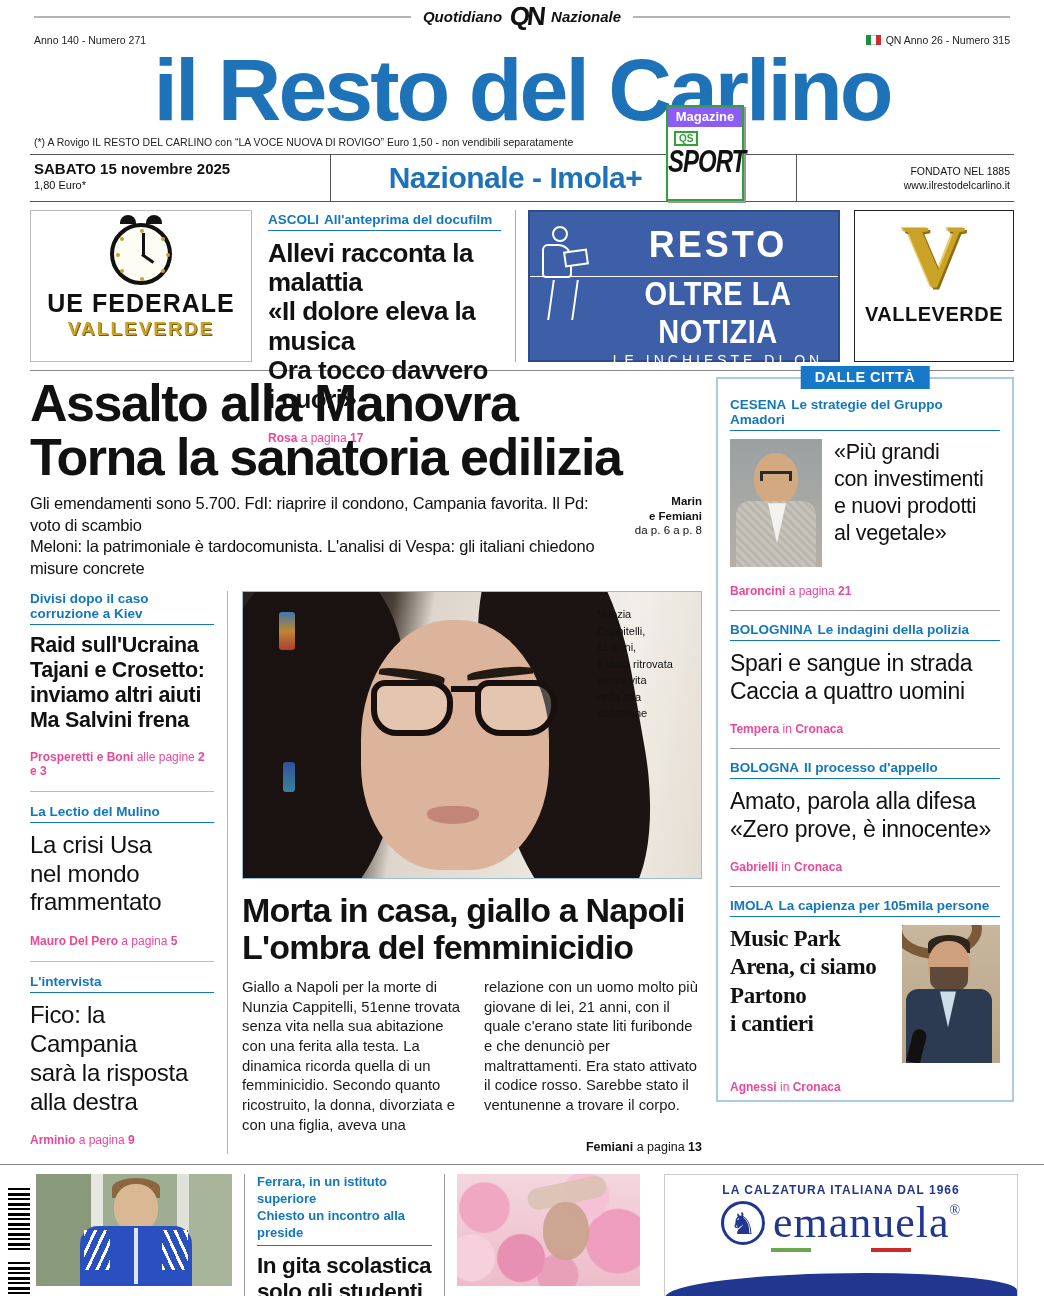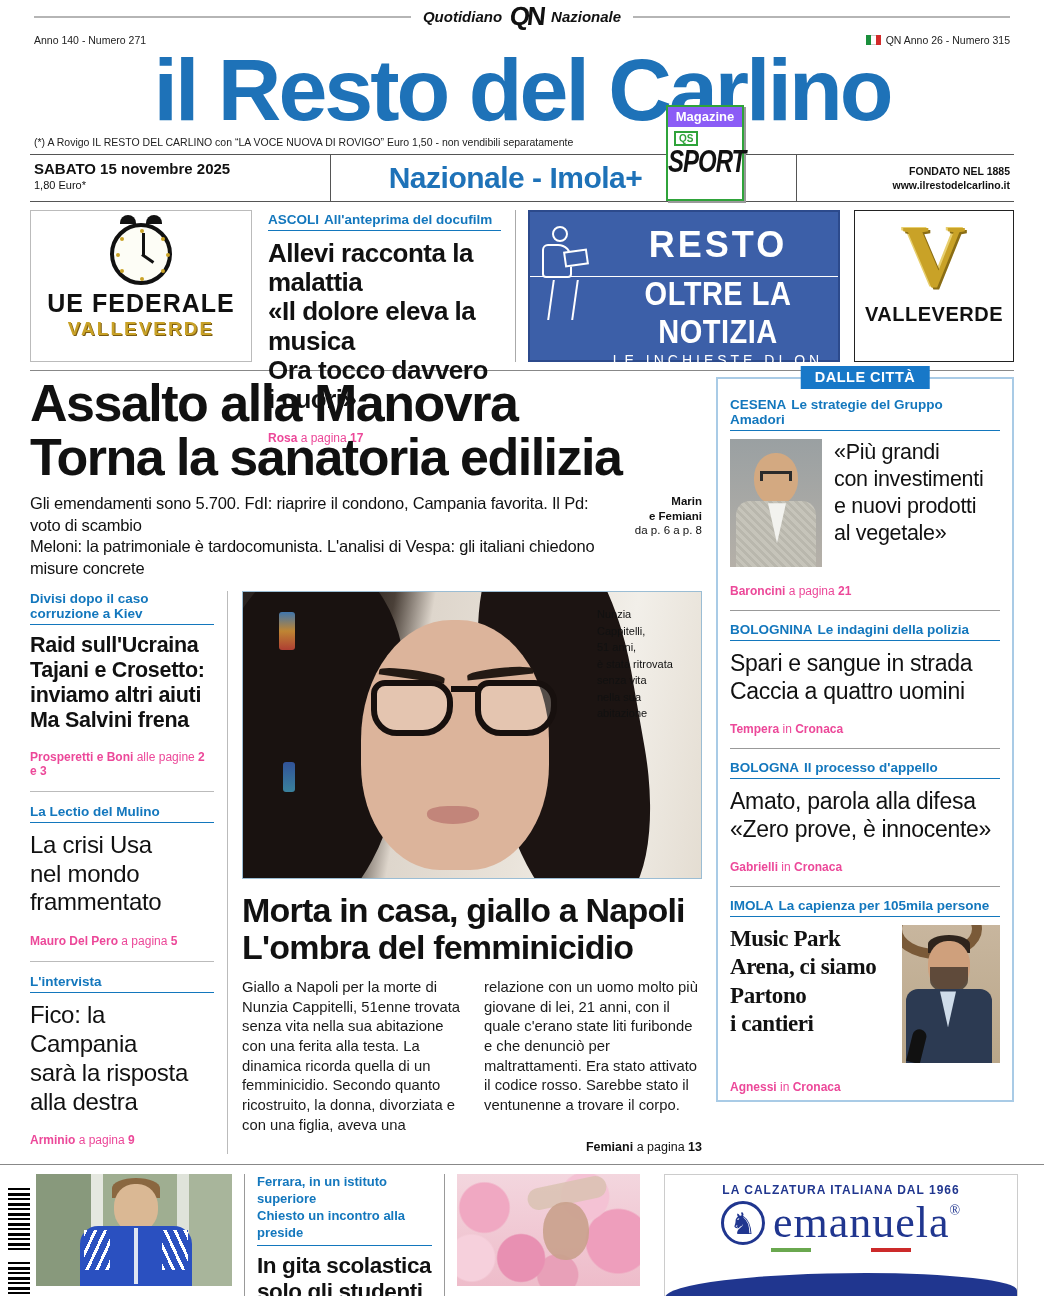--- a/index.html
+++ b/index.html
@@ -24,21 +24,21 @@
   .masthead { text-align:center; font-size:88px; font-weight:800; color:#1e72b8; letter-spacing:-3px; line-height:0.98; margin-top:0; }
   .mast-note { font-size:10.5px; color:#222; padding:3px 34px 0; }
 
   
   .datebar { display:flex; align-items:stretch; margin:6px 30px 0; border-top:1px solid #555; border-bottom:1px solid #555; height:48px; position:relative; }
   .db-left { width:300px; padding:5px 0 0 4px; }
   .db-date { font-size:15px; font-weight:bold; }
   .db-price { font-size:11px; margin-top:2px; }
   .db-edition { flex:1; display:flex; align-items:center; justify-content:center; font-size:30px; font-weight:800; color:#1e72b8; letter-spacing:-0.5px; border-left:1px solid #555; }
   .db-badge-space { width:96px; }
-  .db-right { width:218px; border-left:1px solid #555; display:flex; flex-direction:column; justify-content:center; text-align:right; font-size:10.5px; padding-right:4px; gap:2px;font-weight:bold; }
+  .db-right { width:218px; border-left:1px solid #555; display:flex; flex-direction:column; justify-content:center; text-align:right; font-size:10.5px; padding-right:4px; gap:2px; }
   .magazine-badge { position:absolute; right:270px; top:-50px; width:78px; height:96px; background:#fff; border:2px solid #2fa33a; box-shadow:2px 2px 0 #999; z-index:6; }
   .mb-top { background:#8b5cf6; color:#fff; font-weight:800; font-size:13px; text-align:center; padding:2px 0 3px; }
   .mb-qs { display:inline-block; margin:4px 0 0 6px; border:2px solid #2fa33a; color:#2fa33a; font-weight:800; font-size:10px; padding:0 3px; }
   .mb-sport { font-size:24px; font-weight:900; letter-spacing:-1px; transform:scaleY(1.3); text-align:center; margin-top:2px; font-style:italic; }
 
   
   .topstrip { display:flex; margin:8px 30px 0; height:152px; }
   .clock-ad { width:222px; border:1px solid #bbb; text-align:center; padding-top:4px; }
   .clock { width:62px; height:62px; border:4px solid #111; border-radius:50%; margin:8px auto 2px; position:relative; background:#fdfdf6; }
   .clock::before { content:""; position:absolute; left:28px; top:6px; width:3px; height:22px; background:#111; }

